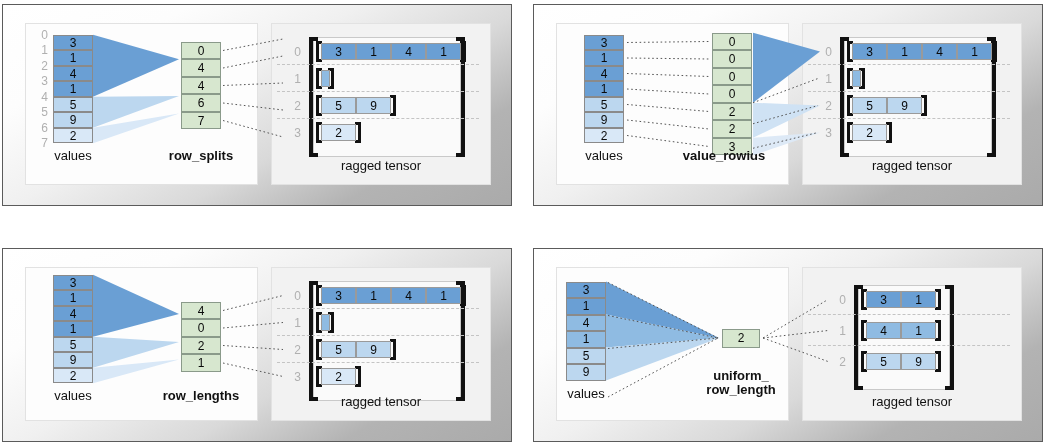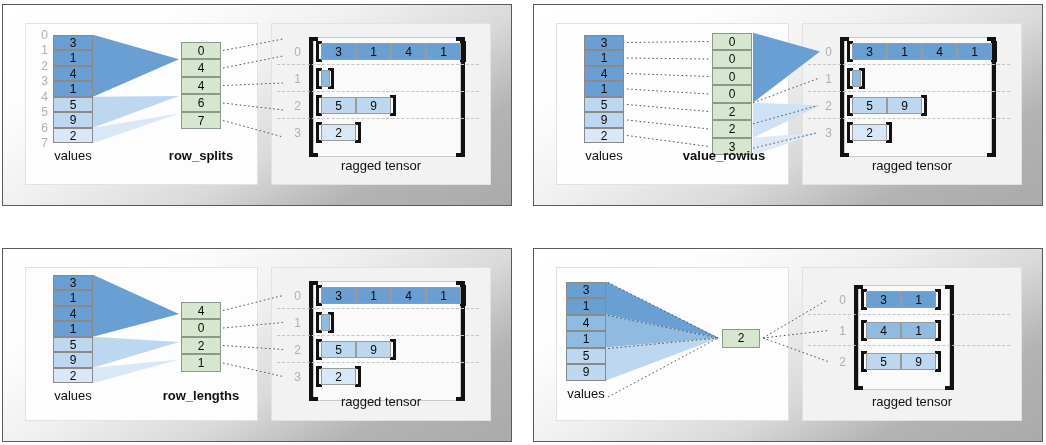--- a/index.html
+++ b/index.html
@@ -328,20 +328,22 @@
           <div class="cell b0" style="left: 0px; top: 16.5px; width: 40px; height: 16.5px;">1</div>
           <div class="cell b1" style="left: 0px; top: 33px; width: 40px; height: 16.5px;">4</div>
           <div class="cell b1" style="left: 0px; top: 49.5px; width: 40px; height: 16.5px;">1</div>
           <div class="cell b2" style="left: 0px; top: 66px; width: 40px; height: 16.5px;">5</div>
           <div class="cell b2" style="left: 0px; top: 82.5px; width: 40px; height: 16.5px;">9</div>
         </div>
         <div class="caption" style="left: 10px; top: 137.5px; width: 84px;">values</div>
         <div class="col" style="left: 188px; top: 79.5px; width: 38px; height: 19px;">
           <div class="cell green" style="left: 0px; top: 0px; width: 38px; height: 19px;">2</div>
         </div>
+        <div class="caption bold" style="left: 152px; top: 120px; width: 110px;">uniform_
+row_length</div>
         <div class="rt-frame" style="left: 324px; top: 36px; width: 92px; height: 105px;"></div>
         <div class="bigbr l" style="left: 320px; top: 36px; height: 105px;"></div>
         <div class="bigbr r" style="left: 411px; top: 36px; height: 105px;"></div>
         <div class="idx" style="left: 298px; top: 44.5px; width: 14px;">0</div>
         <div class="smallbr l" style="left: 327px; top: 40px; height: 21px;"></div>
         <div class="smallbr r" style="left: 401px; top: 40px; height: 21px;"></div>
         <div class="rcell b0" style="left: 332px; top: 42px; width: 35px; height: 17px;">3</div>
         <div class="rcell b0" style="left: 367px; top: 42px; width: 35px; height: 17px;">1</div>
         <div class="rowsep" style="left: 274px; top: 65px; width: 202px;"></div>
         <div class="idx" style="left: 298px; top: 75.5px; width: 14px;">1</div>

